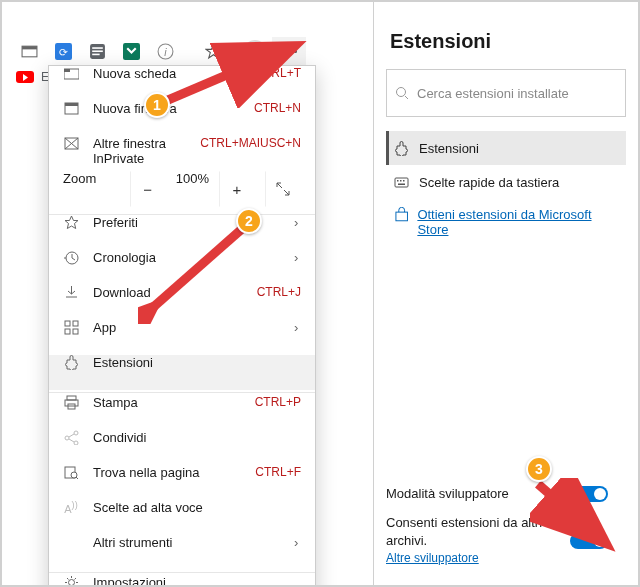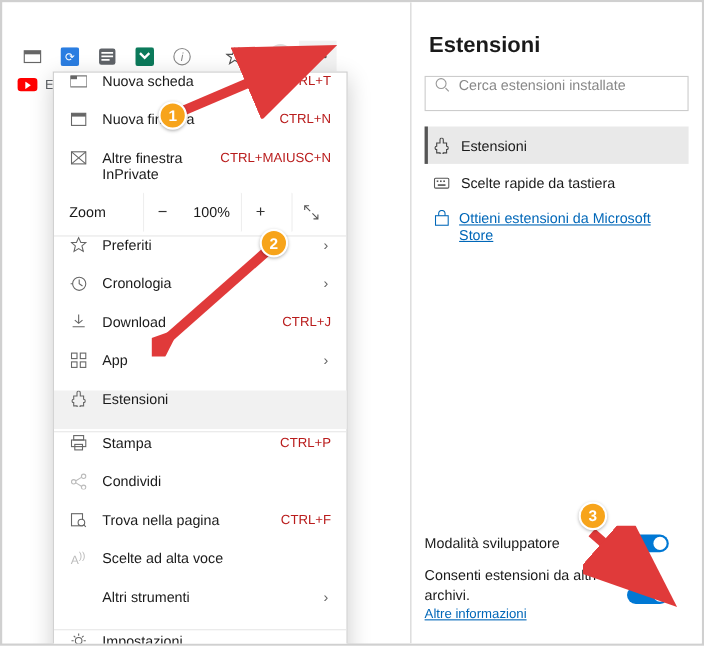--- a/index.html
+++ b/index.html
@@ -18,30 +18,30 @@
 .yt-icon{width:18px;height:12px;background:#ff0000;border-radius:3px;display:flex;align-items:center;justify-content:center}
 .menu{position:absolute;left:46px;top:63px;width:268px;background:#fff;border:1px solid #ccc;box-shadow:0 6px 20px rgba(0,0,0,.2);z-index:10}
 .menu-row{height:35px;display:flex;align-items:flex-start;padding:0 14px;gap:14px;cursor:pointer}
 .menu-row:hover,.menu-row.highlighted{background:#f1f1f1}
 .menu-icon{width:16px;display:flex;justify-content:center;color:#555}
 .menu-icon svg{width:15px;height:15px}
 .menu-label{flex:1;color:#1a1a1a}
 .menu-shortcut{color:#b91c1c;font-size:12px}
 .menu-chevron{width:7px;color:#666}
 .divider{height:1px;background:#e6e6e6;margin:2px 0}
-.zoom-row{height:44px;display:flex;align-items:center;padding:0 14px;gap:10px;border-bottom:1px solid #e6e6e6}
+.zoom-row{height:44px;display:flex;padding:0 14px;gap:10px;border-bottom:1px solid #e6e6e6}
 .zoom-label{flex:1}
 .zbtn{width:36px;height:36px;display:flex;align-items:center;justify-content:center;font-size:15px;color:#333;border:1px solid transparent}
 .zbtn.m{border-left:1px solid #eee}
 .zbtn.p{border-left:1px solid #eee}
 .zbtn.f{border-left:1px solid #eee}
 .disabled{color:#bbb}
 .side-panel{position:absolute;right:0;top:0;width:265px;height:100%;background:#fff;border-left:1px solid #d0d0d0;padding:28px 12px 0 12px;z-index:2}
 .side-title{font-size:20px;font-weight:600;margin-bottom:16px;margin-left:4px}
-.search-box{border:1px solid #ccc;height:32px;display:flex;align-items:flex-start;padding:0 8px;gap:8px;color:#888;margin-bottom:14px}
+.search-box{border:1px solid #ccc;height:48px;display:flex;align-items:center;padding:0 8px;gap:8px;color:#888;margin-bottom:14px}
 .side-item{height:34px;display:flex;align-items:center;gap:10px;padding:0 8px}
 .side-item.sel{background:#e9e9e9;border-left:3px solid #555;padding-left:5px}
 .store-link{display:flex;gap:8px;padding:8px 8px;color:#0067b8}
 .store-link a{color:#0067b8;text-decoration:underline}
 .bottom-area{position:absolute;bottom:12px;left:12px;right:30px}
 .setting-row{display:flex;align-items:center;justify-content:space-between;padding:6px 0;font-size:13px}
 .setting-row .lbl{flex:1;line-height:1.35}
 .toggle{width:38px;height:16px;border-radius:10px;background:#0078d4;position:relative}
 .toggle::after{content:"";position:absolute;right:2px;top:2px;width:12px;height:12px;background:#fff;border-radius:50%}
 .callout{position:absolute;width:26px;height:26px;border-radius:50%;background:#f7a41b;color:#fff;font-weight:600;font-size:14px;display:flex;align-items:center;justify-content:center;border:2px solid #fff;z-index:20;box-shadow:0 1px 3px rgba(0,0,0,.3)}
@@ -321,21 +321,21 @@
   </div>
 
   <div class="bottom-area">
     <div class="setting-row">
       <span class="lbl">Modalità sviluppatore</span>
       <div class="toggle"></div>
     </div>
     <div class="setting-row">
       <span class="lbl">
         <span>Consenti estensioni da altri archivi.</span><br>
-        <a class="link-blue">Altre informazioni</a>
+        <a class="link-blue">Altre sviluppatore</a>
       </span>
       <div class="toggle"></div>
     </div>
   </div>
 </div>
 
 <div class="callout" style="left:142px;top:90px">
     <span>1</span>
   </div>
 <div class="callout" style="left:234px;top:206px">

